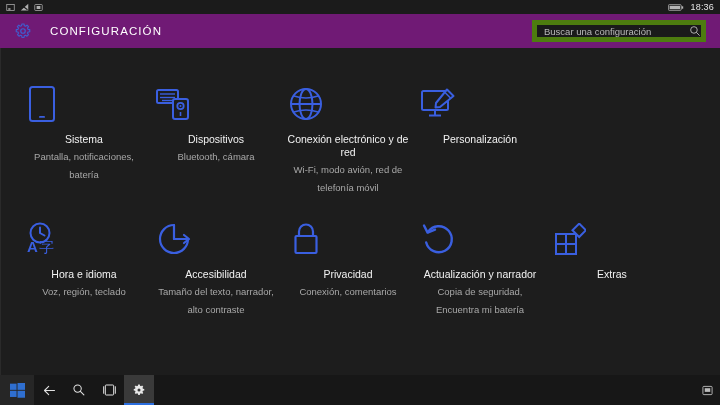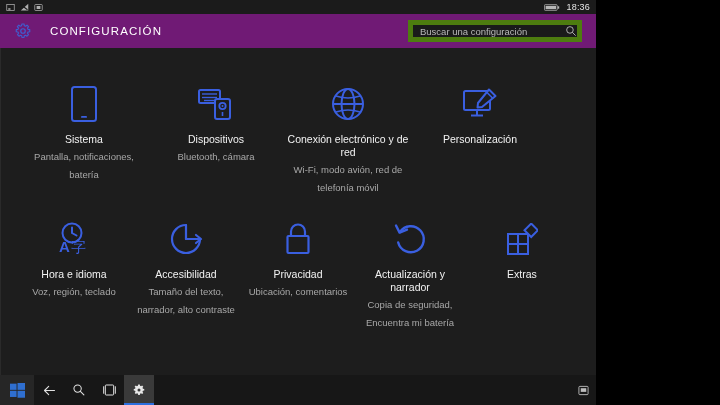--- a/index.html
+++ b/index.html
@@ -4,21 +4,21 @@
 <style>
   * { margin:0; padding:0; box-sizing:border-box; }
   html, body {
     width:720px; height:405px;
     background:#000;
     font-family:"Liberation Sans", sans-serif;
     overflow:hidden;
   }
   #screen {
     position:relative;
-    width:596px; height:405px;
+    width:720px; height:405px;
     background:#1d1d1d;
     display:flex; flex-direction:column;
   }
 
   
   .statusbar {
     height:14px; flex:0 0 14px;
     background:#1b1b1b;
     display:flex; align-items:center;
     padding:0 6px;
@@ -81,21 +81,21 @@
   }
   .row {
     display:flex;
     align-items:flex-start;
     justify-content:flex-start;
   }
   .row-1 { margin-top:14px; }
   .row-2 { margin-top:22px; }
   .tile {
     width:132px;
-    display:flex; flex-direction:column; align-items:center;
+    display:flex; flex-direction:column; 
     text-align:center;
     padding:0 4px;
     cursor:default;
   }
   .tile-icon {
     width:40px; height:40px;
     display:flex; align-items:center; justify-content:center;
     margin-bottom:9px;
   }
   .tile-icon svg { display:block; }
@@ -285,21 +285,21 @@
       </div>
 
       <div class="tile">
         <div class="tile-icon">
           <svg width="28" height="34" viewBox="0 0 28 34">
             <path d="M7 14 L7 9.5 A7 7 0 0 1 21 9.5 L21 14" fill="none" stroke="#3a5fe0" stroke-width="2.2"></path>
             <rect x="3.5" y="14" width="21" height="17" rx="1" fill="none" stroke="#3a5fe0" stroke-width="2.2"></rect>
           </svg>
         </div>
         <div class="tile-title">Privacidad</div>
-        <div class="tile-sub">Ubicación, comentarios</div>
+        <div class="tile-sub">Conexión, comentarios</div>
       </div>
 
       <div class="tile">
         <div class="tile-icon">
           <svg width="34" height="34" viewBox="0 0 34 34">
             <path d="M7 10 A13 13 0 1 1 5.2 20.5" fill="none" stroke="#3a5fe0" stroke-width="2.4" stroke-linecap="round"></path>
             <path d="M3 3.5 L6.6 10.6 L14 7.6" fill="none" stroke="#3a5fe0" stroke-width="2.4" stroke-linecap="round" stroke-linejoin="round"></path>
           </svg>
         </div>
         <div class="tile-title">Actualización y narrador</div>

